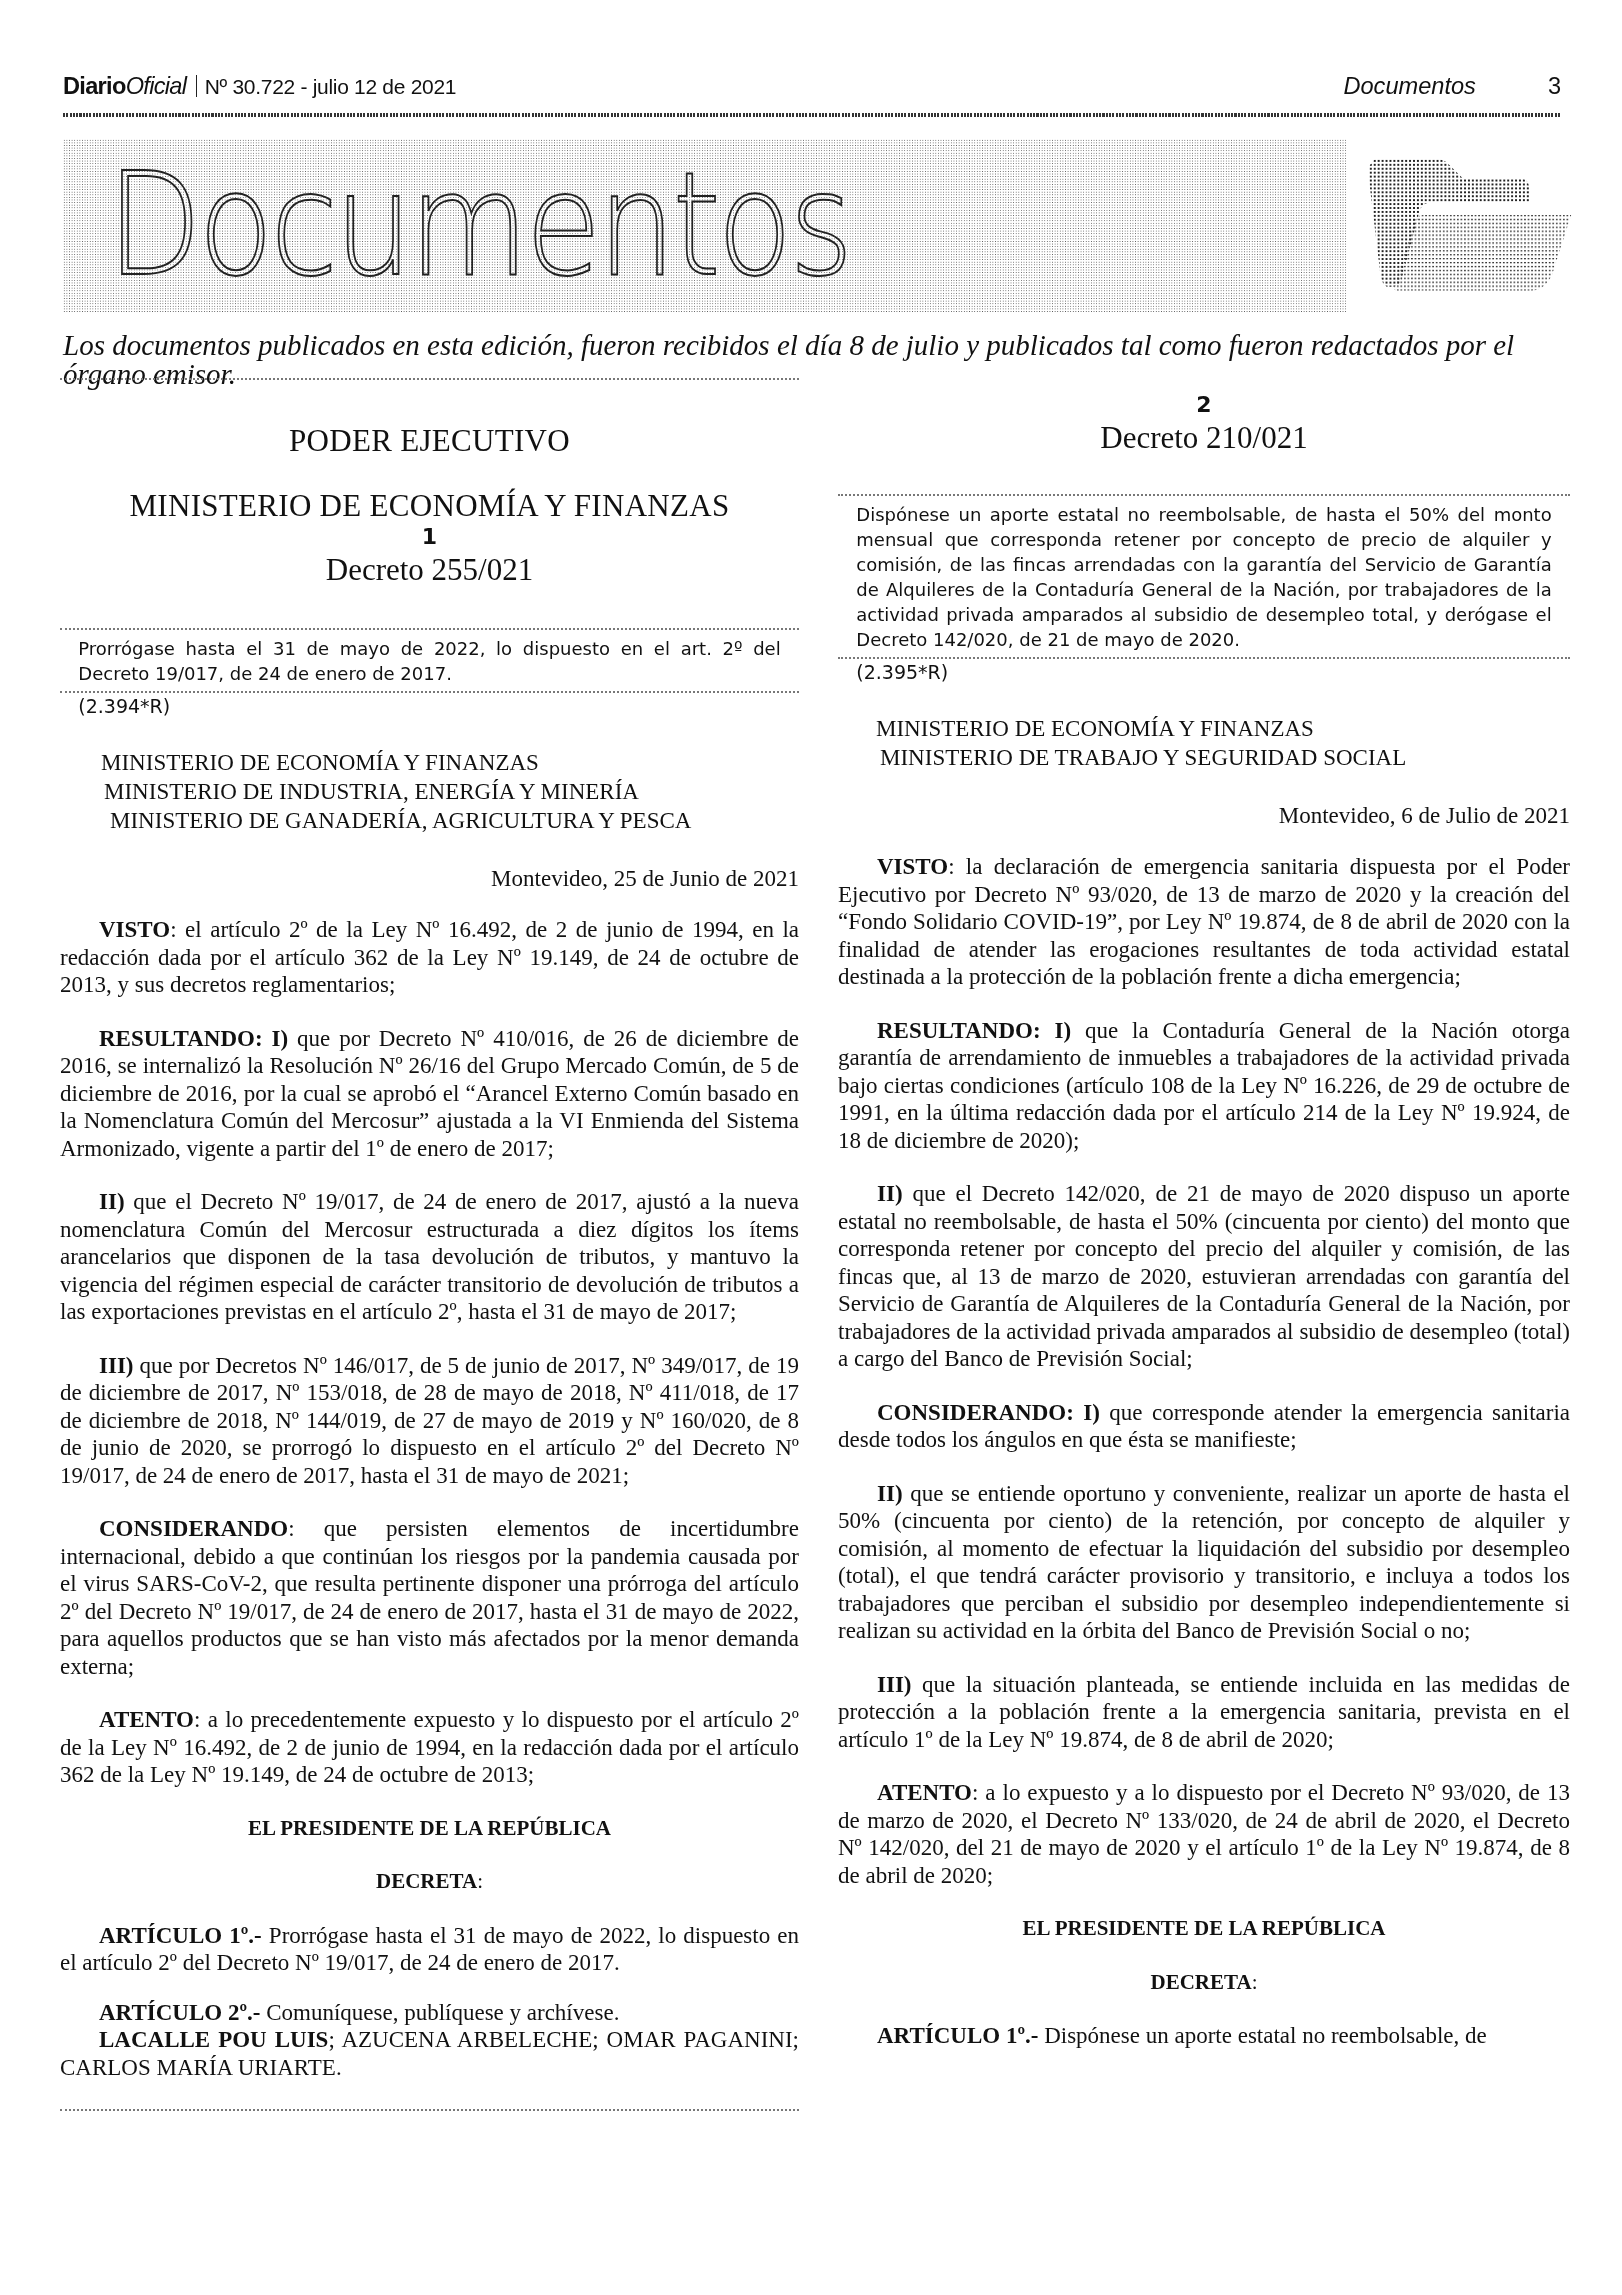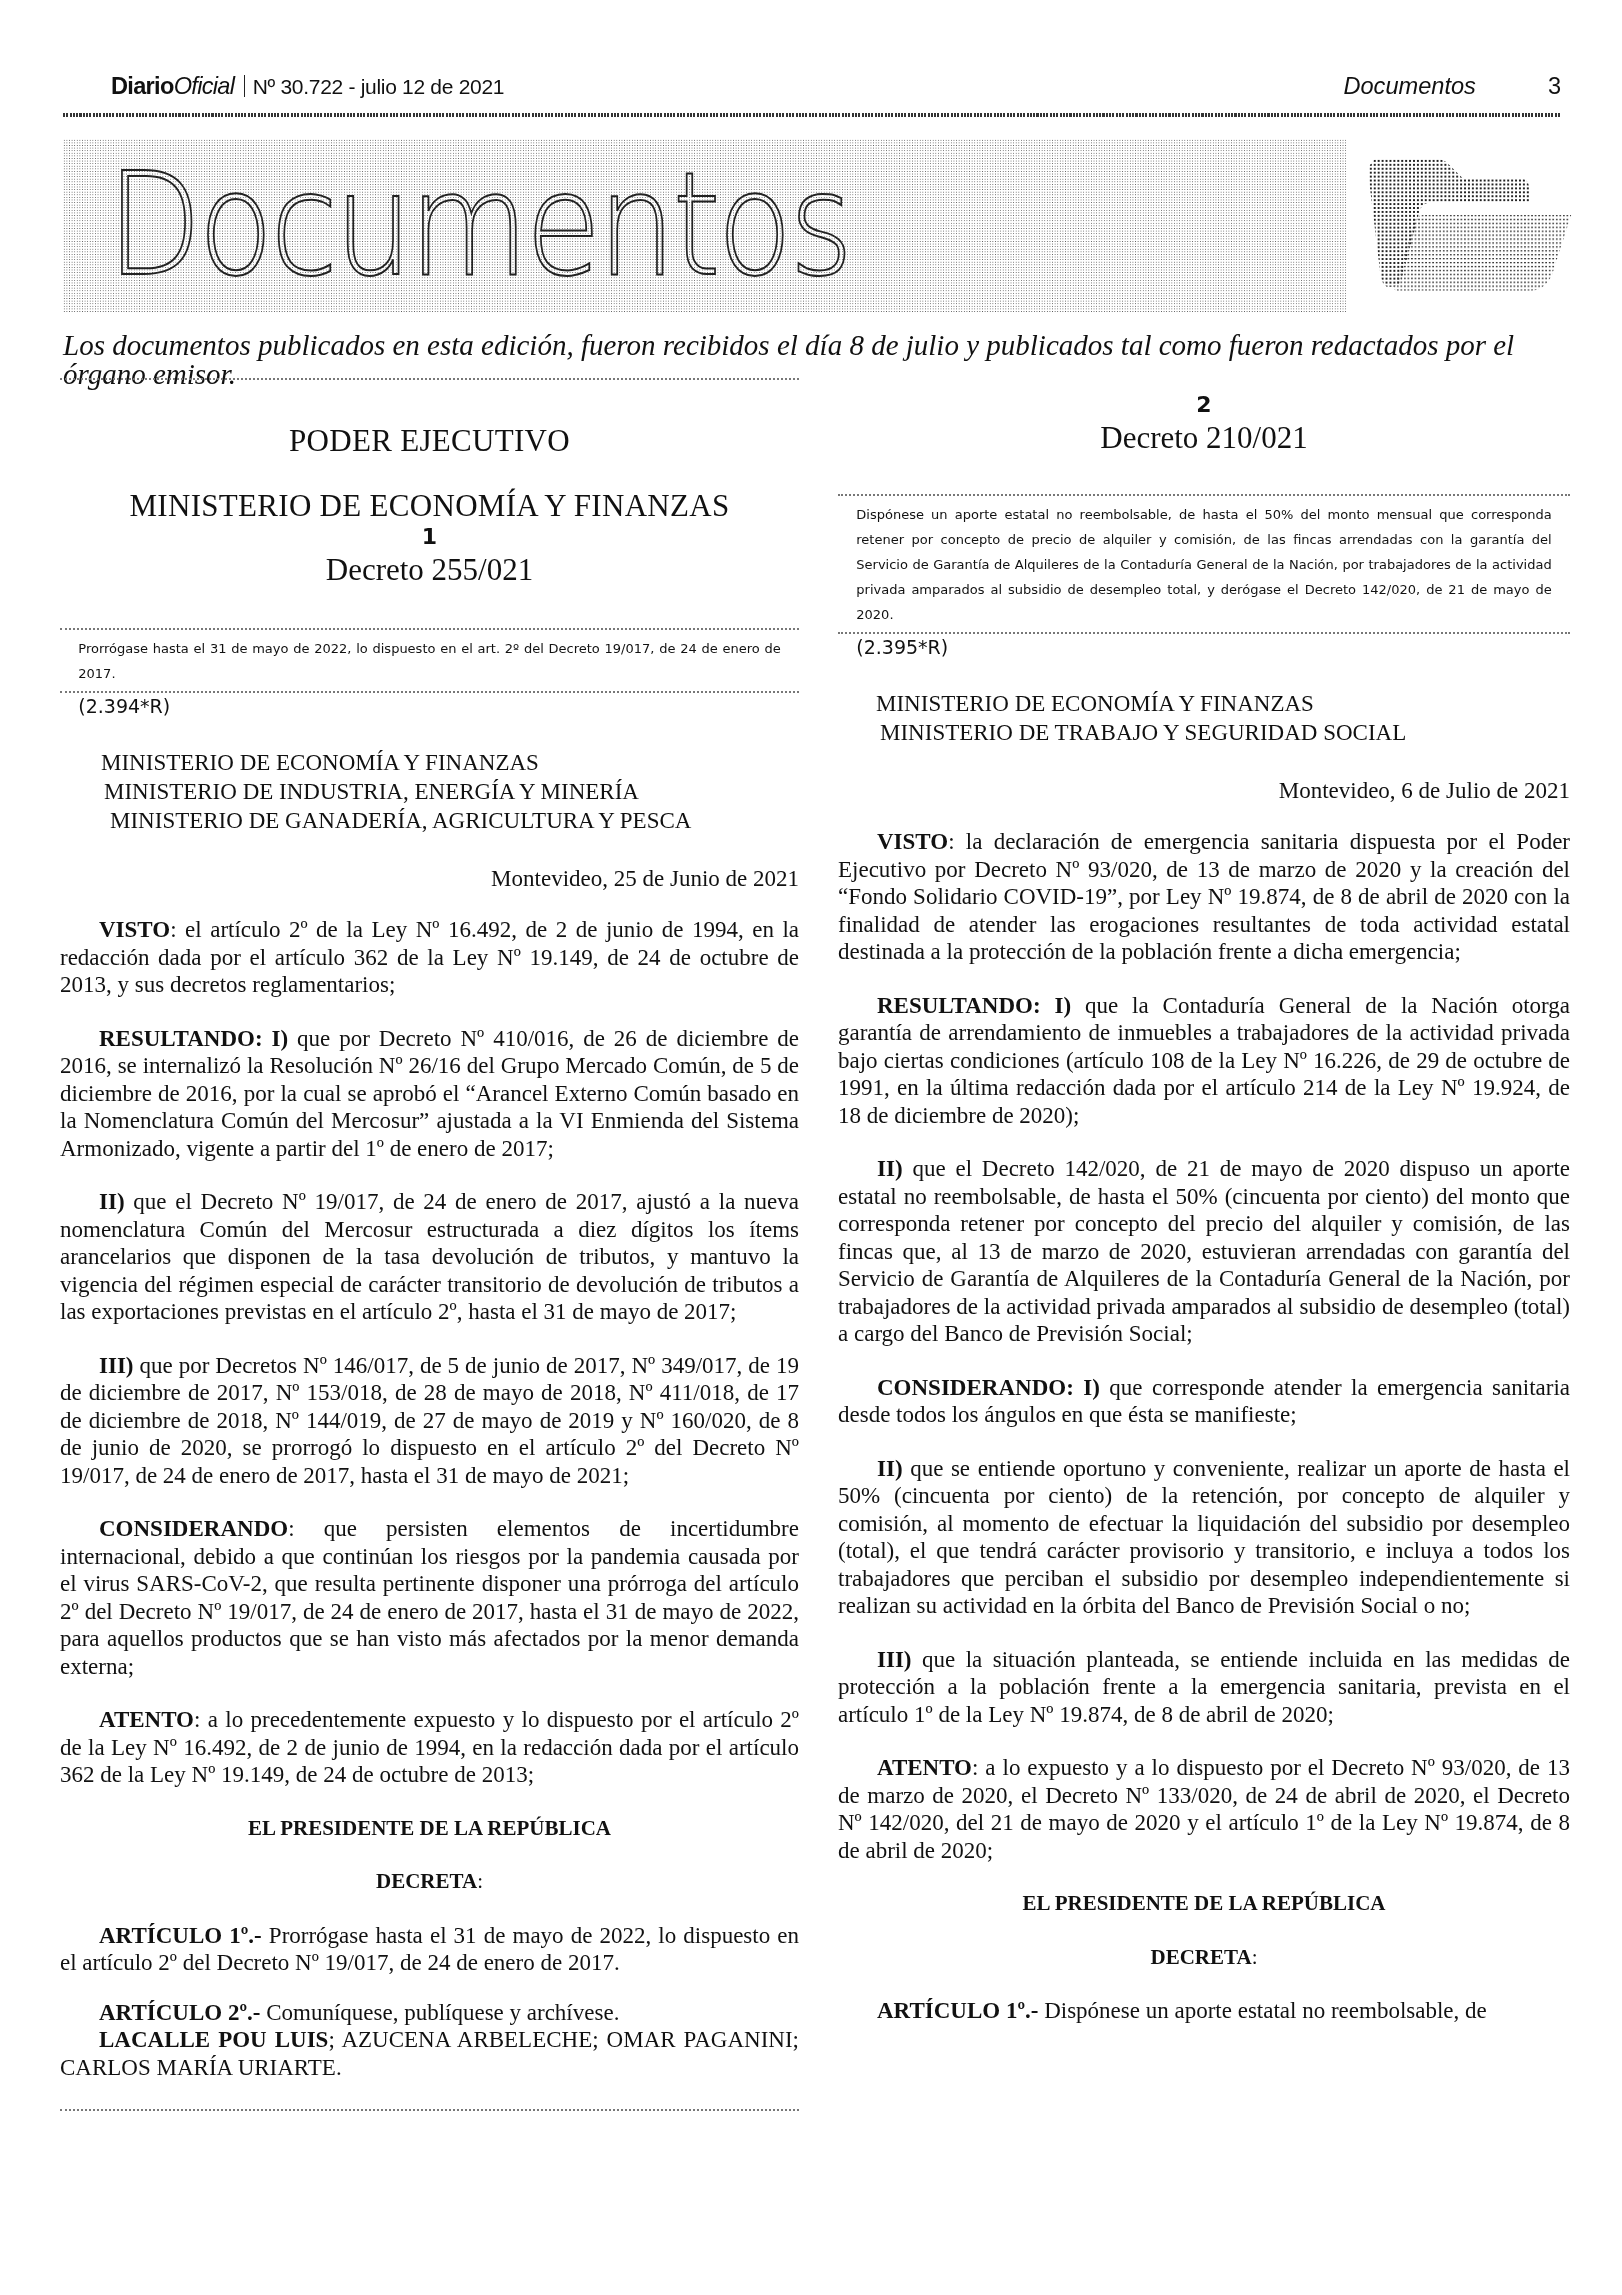--- a/index.html
+++ b/index.html
@@ -1,21 +1,21 @@
 <!DOCTYPE html>
 <html style="font-size:10.5px"><head>
 <meta charset="utf-8">
 <style>
   html, body { margin:0; padding:0; background:#ffffff; }
   body { width:1622px; height:2295px; position:relative; overflow:hidden; color:#111; }
   .page { position:absolute; left:0; top:0; width:1622px; height:2295px; }
 
   
   .masthead { position:absolute; left:63px; top:71px; width:1498px; height:37px; }
-  .mast-left { position:absolute; left:0; top:0; font-family:"Liberation Sans", sans-serif; font-size:23.6px; line-height:31px; white-space:nowrap;margin-left:48px; }
+  .mast-left { position:absolute; left:0; top:0; font-family:"Liberation Sans", sans-serif; font-size:23.6px; line-height:31px; white-space:nowrap; }
   .mast-brand-bold { font-weight:bold; letter-spacing:-0.7px; }
   .mast-brand-ital { font-style:italic; font-weight:normal; letter-spacing:-0.7px; }
   .mast-sep { display:inline-block; width:1.3px; height:22px; background:#222; margin:0 7.9px 0 9.2px; vertical-align:-2.6px; }
   .mast-issue { font-size:21px; letter-spacing:-0.3px; }
   .mast-right { position:absolute; right:0; top:0; font-family:"Liberation Sans", sans-serif; font-size:23.6px; line-height:31px; white-space:nowrap;margin-left:43px; }
   .mast-section { font-style:italic; margin-right:72px; }
   .mast-page { font-size:23.6px; }
   .rule-heavy { position:absolute; left:63px; top:113px; width:1498px; height:3.9px;
     background: repeating-linear-gradient(90deg, #333 0 2px, #fff 2px 3.3px); }
 
@@ -35,21 +35,21 @@
   
   .col { position:absolute; top:378px; width:739px; font-family:"Liberation Serif", serif; }
   .col-left { left:60px; }
   .col-right { left:838px; width:732px; }
   .dotted { height:0; border-top:2px dotted #777; }
 
   .h-org { text-align:center; font-size:31px; line-height:37px; letter-spacing:0.3px;margin-top:28px; }
   .h-num { text-align:center; font-family:"DejaVu Sans", sans-serif; font-weight:bold; font-size:22px; line-height:26px; }
   .h-dec { text-align:center; font-size:31px; line-height:39px; }
 
-  .summary { font-family:"DejaVu Sans", sans-serif; font-size:13px; line-height:25px; text-align:justify; padding:5.2px 18.3px 5.2px 18.3px; }
+  .summary { font-family:"DejaVu Sans", sans-serif; font-size:18px; line-height:25px; text-align:justify; padding:5.2px 18.3px 5.2px 18.3px; }
   .ref { font-family:"DejaVu Sans", sans-serif; font-size:19px; line-height:26px; padding-left:18.3px; }
 
   .ministries { font-size:23px; line-height:29px; }
   .ministries div { white-space:nowrap; }
   .place-date { text-align:right; font-size:23px; line-height:29px; }
 
   .para { font-size:23px; line-height:27.5px; text-align:justify; text-indent:39px; margin:0; }
   .para b { font-weight:bold; }
   .centered-bold { text-align:center; font-weight:bold; font-size:21px; line-height:27.5px; }
 </style>

